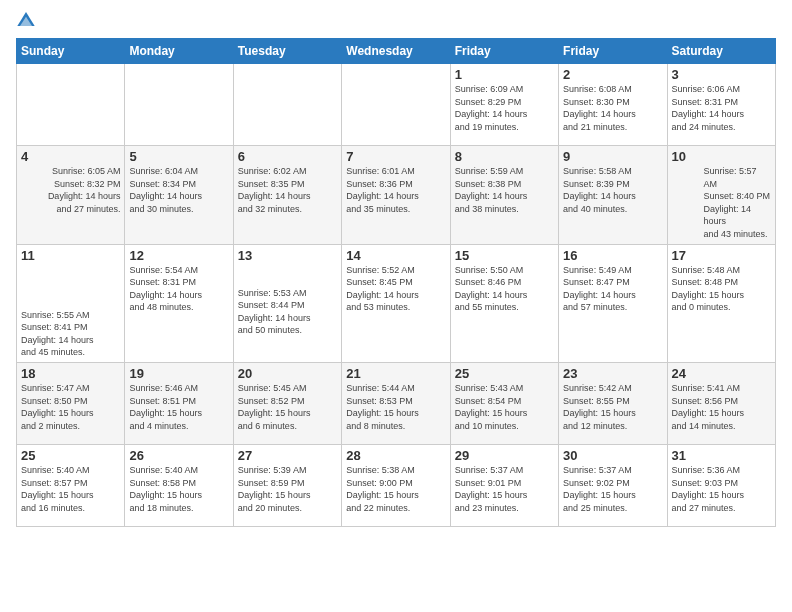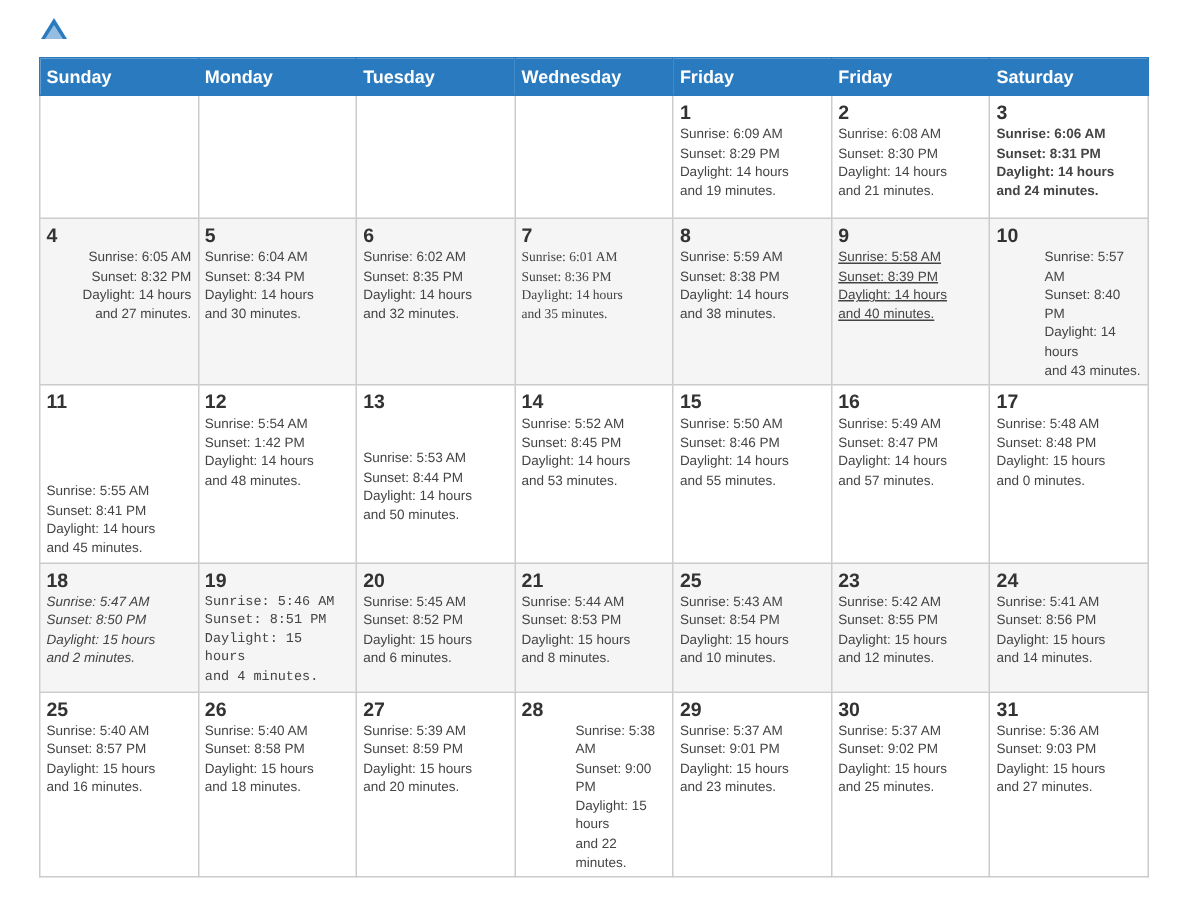--- a/index.html
+++ b/index.html
@@ -7,21 +7,21 @@
       font-family: Arial, sans-serif;
       background: #fff;
       width: 792px;
       height: 612px;
       overflow: hidden;
     }
     .page {
       width: 792px;
       height: 612px;
       background: #fff;
-      padding: 10px 26px;
+      padding: 10px 16px;
       border-radius: 29px;
     }
     .header {
       display: flex;
       justify-content: space-between;
       align-items: flex-start;
       margin-bottom: 8px;
     }
     .logo {
       display: flex;
@@ -149,21 +149,21 @@
           </td>
           <td>
             <span class="day-num">2</span>
             <div class="day-info" style="white-space: pre-line;">Sunrise: 6:08 AM
 Sunset: 8:30 PM
 Daylight: 14 hours
 and 21 minutes.</div>
           </td>
           <td>
             <span class="day-num">3</span>
-            <div class="day-info" style="white-space: pre-line; font-weight: bold;">Sunrise: 6:06 AM
+            <div class="day-info" style="white-space: pre-line;">Sunrise: 6:06 AM
 Sunset: 8:31 PM
 Daylight: 14 hours
 and 24 minutes.</div>
           </td>
         </tr>
         <tr>
           <td>
             <span class="day-num">4</span>
             <div class="day-info" style="white-space: pre-line; text-align: right;">Sunrise: 6:05 AM
 Sunset: 8:32 PM
@@ -179,35 +179,35 @@
           </td>
           <td>
             <span class="day-num">6</span>
             <div class="day-info" style="white-space: pre-line;">Sunrise: 6:02 AM
 Sunset: 8:35 PM
 Daylight: 14 hours
 and 32 minutes.</div>
           </td>
           <td>
             <span class="day-num">7</span>
-            <div class="day-info" style="white-space: pre-line; font-family: Liberation Serif, serif;">Sunrise: 6:01 AM
+            <div class="day-info" style="white-space: pre-line;">Sunrise: 6:01 AM
 Sunset: 8:36 PM
 Daylight: 14 hours
 and 35 minutes.</div>
           </td>
           <td>
             <span class="day-num">8</span>
             <div class="day-info" style="white-space: pre-line;">Sunrise: 5:59 AM
 Sunset: 8:38 PM
 Daylight: 14 hours
 and 38 minutes.</div>
           </td>
           <td>
             <span class="day-num">9</span>
-            <div class="day-info" style="white-space: pre-line; text-decoration: underline;">Sunrise: 5:58 AM
+            <div class="day-info" style="white-space: pre-line;">Sunrise: 5:58 AM
 Sunset: 8:39 PM
 Daylight: 14 hours
 and 40 minutes.</div>
           </td>
           <td>
             <span class="day-num">10</span>
             <div class="day-info" style="white-space: pre-line; margin-left: 32px;">Sunrise: 5:57 AM
 Sunset: 8:40 PM
 Daylight: 14 hours
 and 43 minutes.</div>
@@ -217,21 +217,21 @@
           <td>
             <span class="day-num">11</span>
             <div class="day-info" style="white-space: pre-line; margin-top: 46px;">Sunrise: 5:55 AM
 Sunset: 8:41 PM
 Daylight: 14 hours
 and 45 minutes.</div>
           </td>
           <td>
             <span class="day-num">12</span>
             <div class="day-info" style="white-space: pre-line;">Sunrise: 5:54 AM
-Sunset: 1:42 PM
+Sunset: 8:31 PM
 Daylight: 14 hours
 and 48 minutes.</div>
           </td>
           <td>
             <span class="day-num">13</span>
             <div class="day-info" style="white-space: pre-line; margin-top: 24px;">Sunrise: 5:53 AM
 Sunset: 8:44 PM
 Daylight: 14 hours
 and 50 minutes.</div>
           </td>
@@ -260,28 +260,28 @@
             <span class="day-num">17</span>
             <div class="day-info" style="white-space: pre-line;">Sunrise: 5:48 AM
 Sunset: 8:48 PM
 Daylight: 15 hours
 and 0 minutes.</div>
           </td>
         </tr>
         <tr>
           <td>
             <span class="day-num">18</span>
-            <div class="day-info" style="white-space: pre-line; font-style: italic;">Sunrise: 5:47 AM
+            <div class="day-info" style="white-space: pre-line;">Sunrise: 5:47 AM
 Sunset: 8:50 PM
 Daylight: 15 hours
 and 2 minutes.</div>
           </td>
           <td>
             <span class="day-num">19</span>
-            <div class="day-info" style="white-space: pre-line; font-family: Liberation Mono, monospace;">Sunrise: 5:46 AM
+            <div class="day-info" style="white-space: pre-line;">Sunrise: 5:46 AM
 Sunset: 8:51 PM
 Daylight: 15 hours
 and 4 minutes.</div>
           </td>
           <td>
             <span class="day-num">20</span>
             <div class="day-info" style="white-space: pre-line;">Sunrise: 5:45 AM
 Sunset: 8:52 PM
 Daylight: 15 hours
 and 6 minutes.</div>
@@ -332,21 +332,21 @@
           </td>
           <td>
             <span class="day-num">27</span>
             <div class="day-info" style="white-space: pre-line;">Sunrise: 5:39 AM
 Sunset: 8:59 PM
 Daylight: 15 hours
 and 20 minutes.</div>
           </td>
           <td>
             <span class="day-num">28</span>
-            <div class="day-info" style="white-space: pre-line; margin-left: 36px;">Sunrise: 5:38 AM
+            <div class="day-info" style="white-space: pre-line;">Sunrise: 5:38 AM
 Sunset: 9:00 PM
 Daylight: 15 hours
 and 22 minutes.</div>
           </td>
           <td>
             <span class="day-num">29</span>
             <div class="day-info" style="white-space: pre-line;">Sunrise: 5:37 AM
 Sunset: 9:01 PM
 Daylight: 15 hours
 and 23 minutes.</div>

